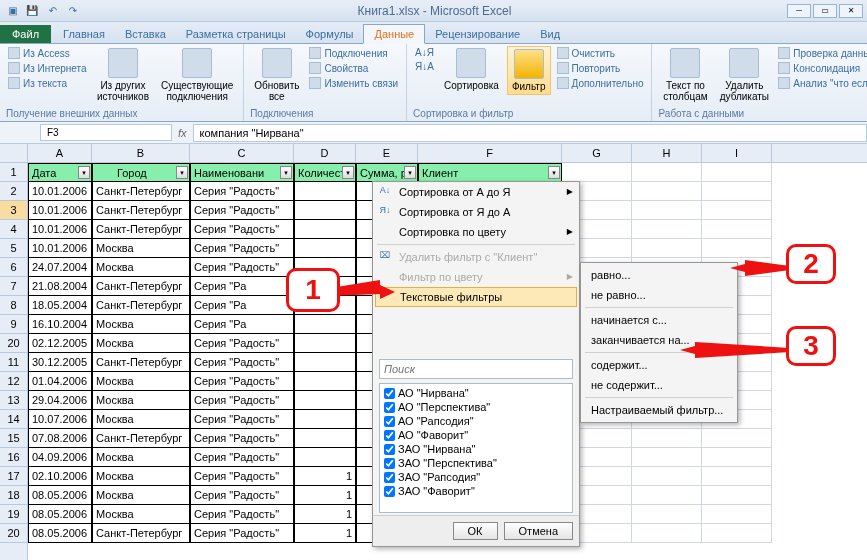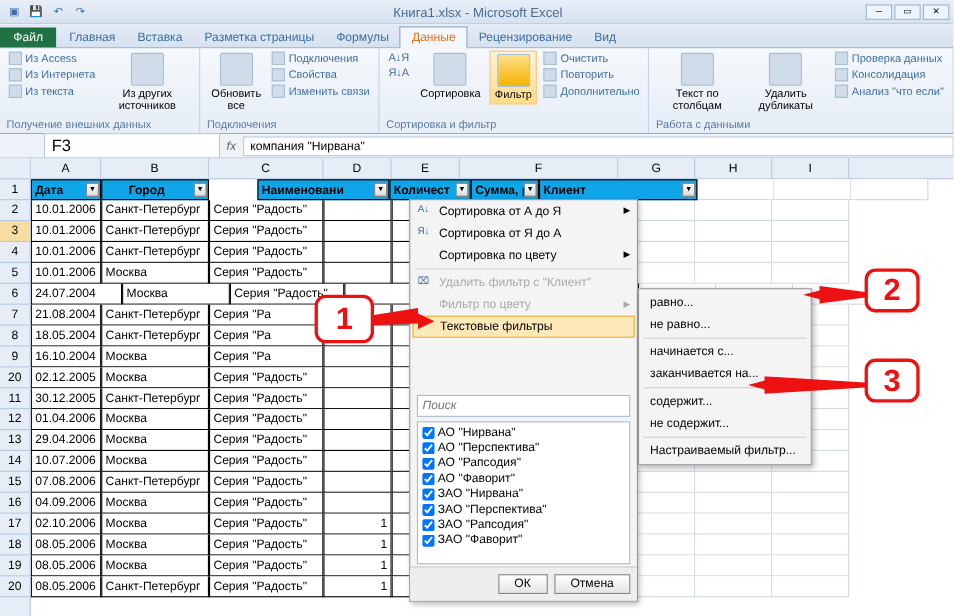--- a/index.html
+++ b/index.html
@@ -24,36 +24,36 @@
 .rbtn { display: flex; flex-direction: column; align-items: center; gap: 2px; padding: 2px 4px; cursor: pointer; min-width: 40px; }
 .rbtn-label { font-size: 10px; text-align: center; line-height: 11px; }
 .rbtn-icon { width: 22px; height: 22px; background: #d0dcea; border: 1px solid #a6bdd7; border-radius: 2px; }
 .rbtn.large .rbtn-icon { width: 30px; height: 30px; }
 .stack { display: flex; flex-direction: column; gap: 1px; }
 .stack-item { font-size: 10px; padding: 1px 2px; color: #3b6ea5; cursor: pointer; white-space: nowrap; display:flex; align-items:center; gap:3px;}
 .mini-icon{width:12px;height:12px;background:#d0dcea;border:1px solid #a6bdd7;}
 .filter-btn-hl { border: 1px solid #f6c36b; background: linear-gradient(#fef3d8,#fddc8a); padding: 2px 4px; }
 
 .name-fx { height: 22px; border-bottom: 1px solid #b8c9de; display: flex; align-items: center; background: #eef3f9; }
-.name-box { width: 160px; border: 1px solid #b8c9de; background: #fff; padding: 2px 6px; margin-left: 40px; font-size: 15px; }
+.name-box { width: 132px; border: 1px solid #b8c9de; background: #fff; padding: 2px 6px; margin-left: 40px; font-size: 10px; }
 .fx-label { padding: 0 6px; font-style: italic; color: #666; }
 .fx-input { flex: 1; border: 1px solid #b8c9de; background: #fff; padding: 2px 6px; font-size: 11px; }
 
 .sheet-area { display: flex; height: 416px; position: relative; }
 .rowhdrs { width: 28px; background: #e6edf6; border-right: 1px solid #b8c9de; }
 .cornhdr { height: 19px; background: #e6edf6; border-bottom: 1px solid #b8c9de; }
 .rowhdr { height: 19px; border-bottom: 1px solid #b8c9de; text-align: center; font-size: 11px; line-height: 19px; }
 .rowhdr.sel { background: #f9dca0; }
 .grid { flex: 1; overflow: hidden; }
 .colhdrs { display: flex; height: 19px; background: #e6edf6; border-bottom: 1px solid #b8c9de; }
 .colhdr { border-right: 1px solid #b8c9de; text-align: center; font-size: 11px; line-height: 19px; }
 .rows { }
 .row { display: flex; height: 19px; }
 .cell { border-right: 1px solid #d0d7e1; border-bottom: 1px solid #d0d7e1; padding: 0 3px; font-size: 11px; line-height: 18px; overflow: hidden; white-space: nowrap; background:#fff;}
-.hdrcell { background: #0ea5e9; border: 1px solid #000; border-top:1px solid #000; font-weight: bold; position: relative; padding-right:14px;}
+.hdrcell { background: #86efac; border: 1px solid #000; border-top:1px solid #000; font-weight: normal; position: relative; padding-right:14px;}
 .hdrcell .dd { position: absolute; right: 1px; top: 2px; width: 12px; height: 13px; border: 1px solid #888; background: linear-gradient(#fff,#ddd); font-size: 7px; text-align: center; line-height: 11px; }
 .datacell{border:1px solid #000; border-top:none;}
 .num { text-align: right; }
 
 .filter-menu { position: absolute; left: 372px; top: 181px; width: 208px; background: #f4f4f4; border: 1px solid #979797; box-shadow: 2px 2px 5px rgba(0,0,0,.3); z-index: 10; font-size: 11px; }
 .fm-item { padding: 4px 8px 4px 26px; position: relative; cursor: pointer; }
 .fm-item.disabled { color: #aaa; }
 .fm-icon { position: absolute; left: 4px; top: 3px; width: 16px; height: 14px; font-size: 9px; text-align:center; color:#3b6ea5;}
 .fm-arrow { position: absolute; right: 6px; top: 5px; font-size: 8px; }
 .fm-sep { height: 1px; background: #d0d0d0; margin: 2px 4px; }
@@ -118,20 +118,24 @@
             <span>Из Интернета</span>
           </div>
         <div class="stack-item">
             <span class="mini-icon"></span>
             <span>Из текста</span>
           </div>
       </div>
       <div class="rbtn large">
           <div class="rbtn-icon"></div>
           <div class="rbtn-label">Из других источников</div>
+        </div>
+      <div class="rbtn large">
+          <div class="rbtn-icon"></div>
+          <div class="rbtn-label">Существующие подключения</div>
         </div>
     </div>
     <div class="group-label">Получение внешних данных</div>
   </div>
   <div class="group">
     <div class="group-body">
       <div class="rbtn large">
           <div class="rbtn-icon"></div>
           <div class="rbtn-label">Обновить все</div>
         </div>
@@ -258,22 +262,22 @@
         <div class="colhdr" style="width: 62px;">E</div>
         <div class="colhdr" style="width: 144px;">F</div>
         <div class="colhdr" style="width: 70px;">G</div>
         <div class="colhdr" style="width: 70px;">H</div>
         <div class="colhdr" style="width: 70px;">I</div>
       </div>
     <div class="rows">
       <div class="row" id="header-row">
           <div class="cell hdrcell" style="width: 64px;">Дата<div class="dd">▾</div></div>
           <div class="cell hdrcell" style="width: 98px; padding-left: 24px;">Город<div class="dd">▾</div></div>
-          <div class="cell hdrcell" style="width: 120px; margin-left: 44px;">Наименовани<div class="dd">▾</div></div>
-          <div class="cell hdrcell" style="width: 74px;">Количест<div class="dd">▾</div></div>
+          <div class="cell hdrcell" style="width: 104px;">Наименовани<div class="dd">▾</div></div>
+          <div class="cell hdrcell" style="width: 62px;">Количест<div class="dd">▾</div></div>
           <div class="cell hdrcell" style="width: 62px;">Сумма, р<div class="dd">▾</div></div>
           <div class="cell hdrcell" style="width: 144px;">Клиент<div class="dd">▾</div></div>
           <div class="cell" style="width: 70px;"></div>
           <div class="cell" style="width: 70px;"></div>
           <div class="cell" style="width: 70px;"></div>
         </div>
       <div id="data-rows">
           <div class="row">
             <div class="cell datacell" style="width: 64px;">10.01.2006</div>
             <div class="cell datacell" style="width: 98px;">Санкт-Петербург</div>
@@ -312,21 +316,21 @@
             <div class="cell datacell" style="width: 98px;">Москва</div>
             <div class="cell datacell" style="width: 104px;">Серия "Радость"</div>
             <div class="cell datacell num" style="width: 62px;"></div>
             <div class="cell datacell num" style="width: 62px;"></div>
             <div class="cell datacell" style="width: 144px;"></div>
             <div class="cell" style="width: 70px;"></div>
             <div class="cell" style="width: 70px;"></div>
             <div class="cell" style="width: 70px;"></div>
           </div>
           <div class="row">
-            <div class="cell datacell" style="width: 83px;">24.07.2004</div>
+            <div class="cell datacell" style="width: 64px;">24.07.2004</div>
             <div class="cell datacell" style="width: 98px;">Москва</div>
             <div class="cell datacell" style="width: 104px;">Серия "Радость"</div>
             <div class="cell datacell num" style="width: 62px;"></div>
             <div class="cell datacell num" style="width: 62px;"></div>
             <div class="cell datacell" style="width: 144px;"></div>
             <div class="cell" style="width: 70px;"></div>
             <div class="cell" style="width: 70px;"></div>
             <div class="cell" style="width: 70px;"></div>
           </div>
           <div class="row">

